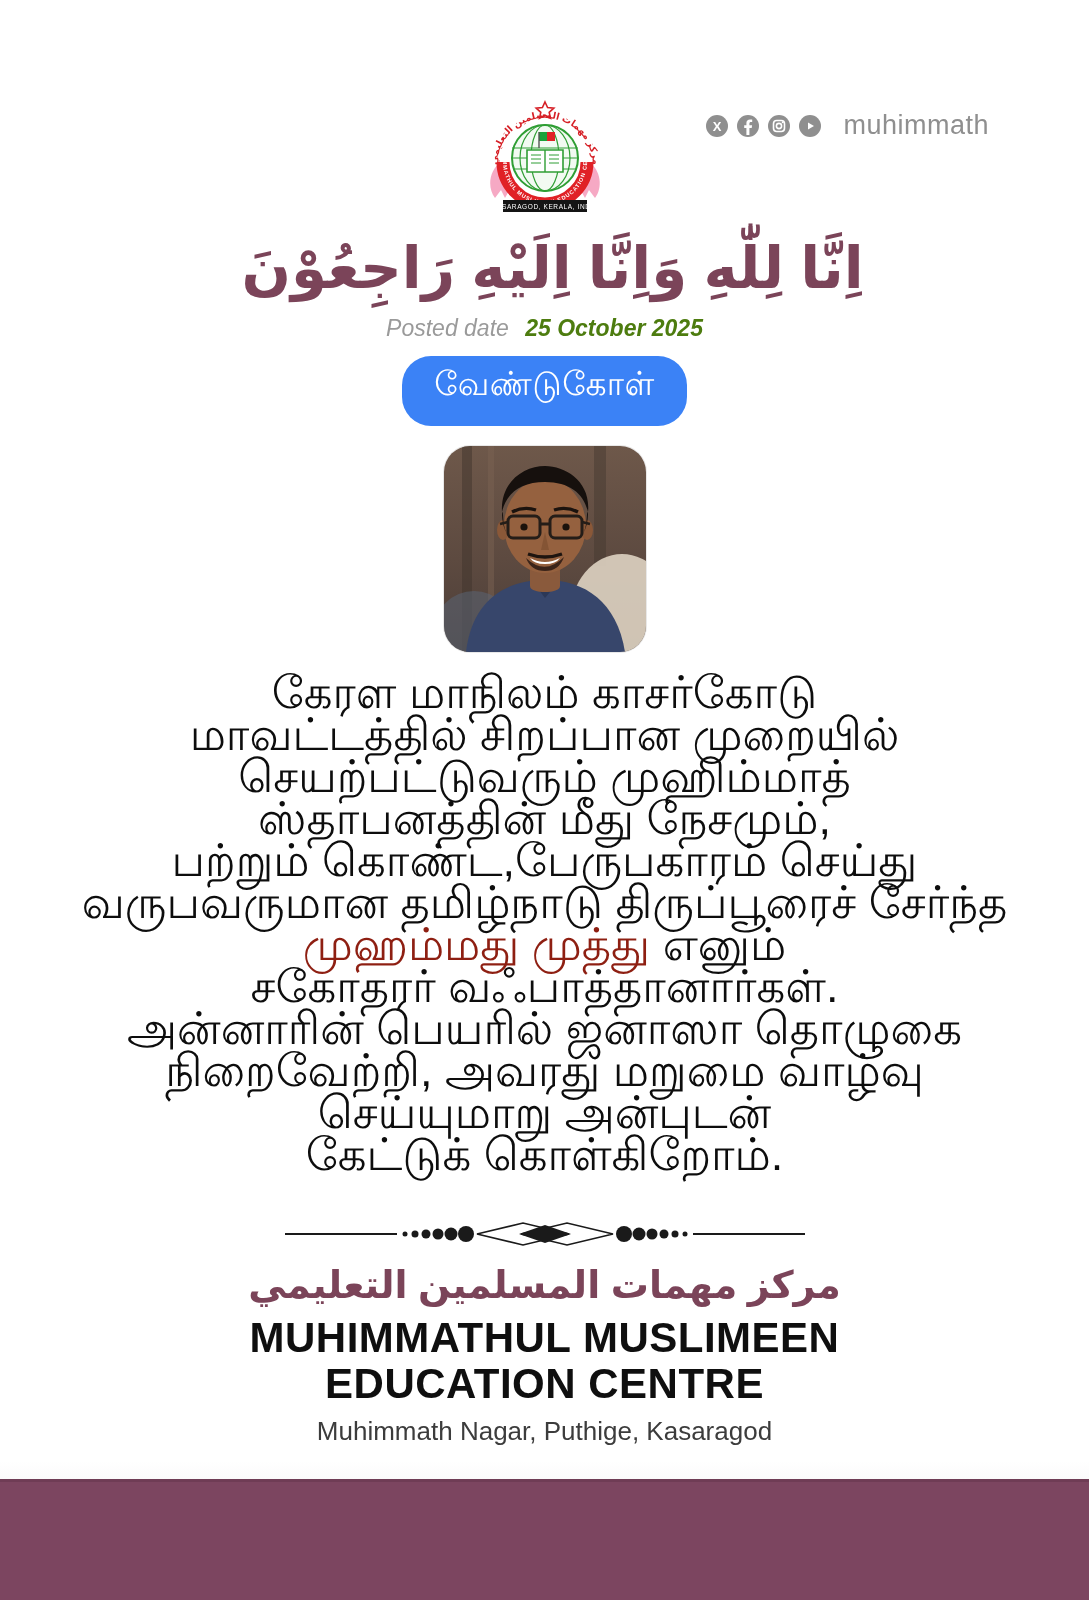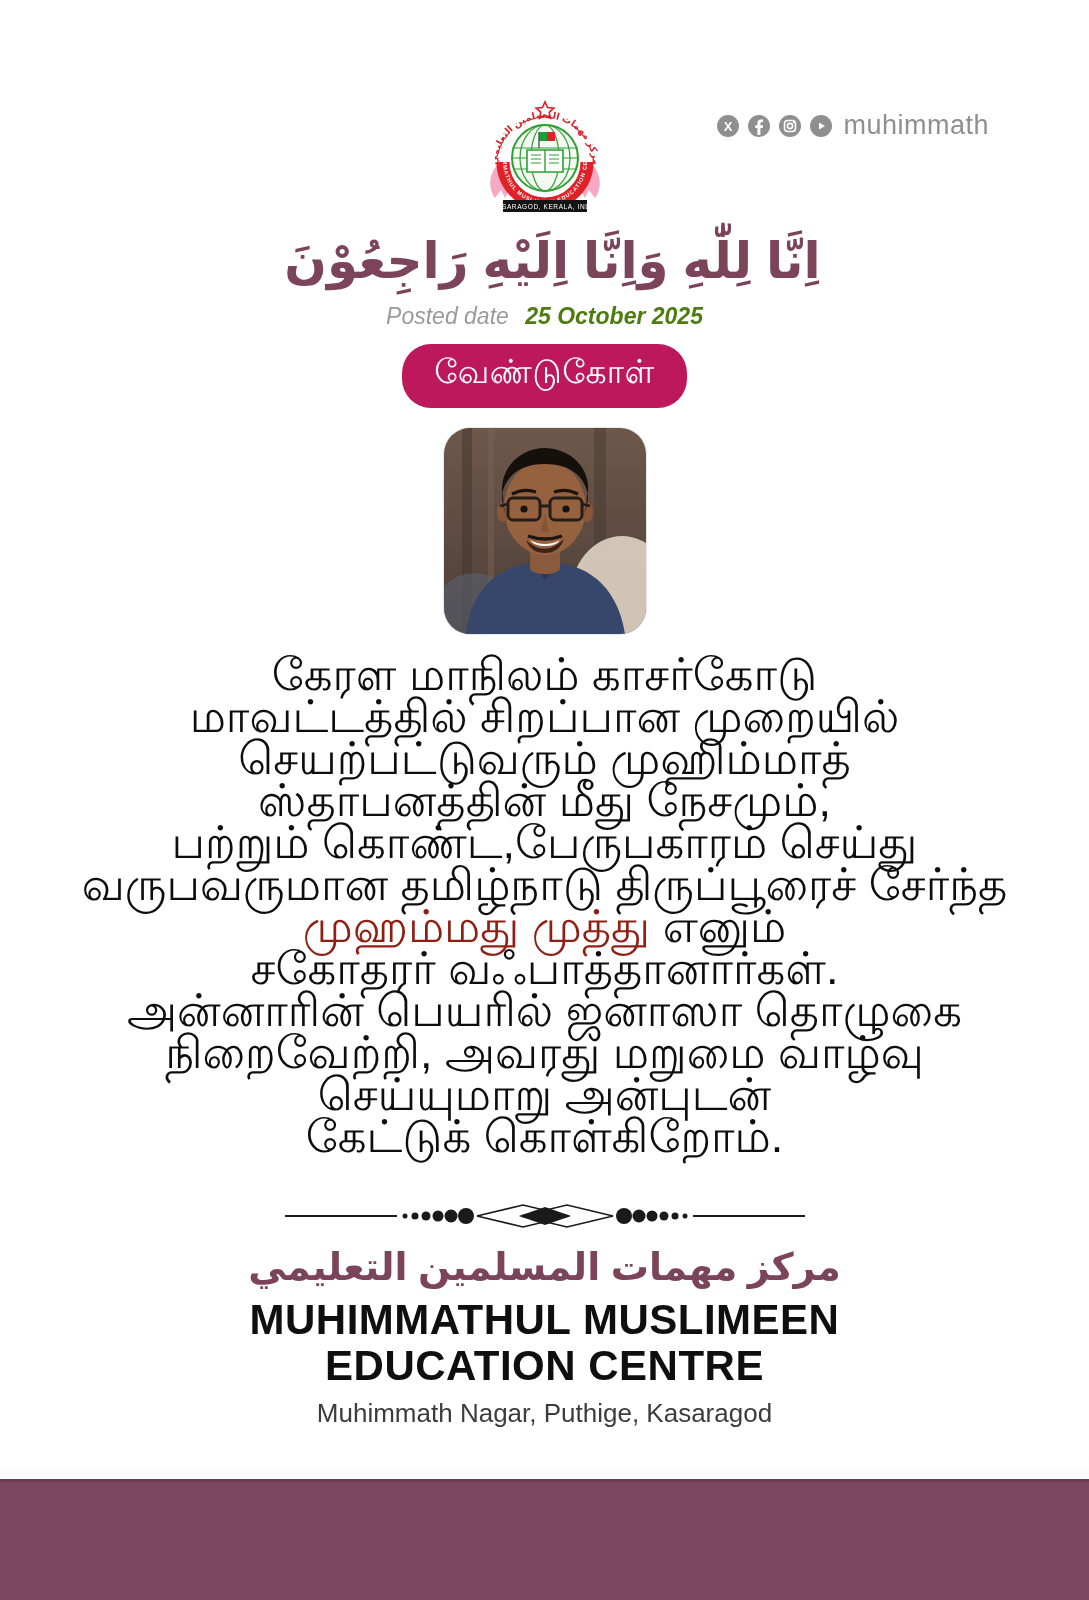--- a/index.html
+++ b/index.html
@@ -13,47 +13,47 @@
   }
   
   .social-bar{
     position:absolute;top:110px;right:100px;
     display:flex;align-items:center;gap:7px;
   }
   .sicon{width:24px;height:24px;display:inline-block;}
   .sicon svg{width:24px;height:24px;display:block;}
   .social-handle{
     color:#8f8f8f;font-size:27px;letter-spacing:.5px;
-    font-weight:400;margin-left:3px;
+    font-weight:400;margin-left:14px;
   }
   
   .logo-wrap{padding-top:100px;}
   .logo-wrap svg{width:164px;height:114px;display:block;margin:0 auto;}
   
   .calligraphy-main{
     margin-top:10px;
     color:#7b4459;
-    font-size:50px;
+    font-size:58px;
     font-weight:bold;
     line-height:1.5;
     direction:rtl;
     padding-left:16px;
   }
   
   .posted{margin-top:4px;font-style:italic;font-size:23px;}
   .posted-label{color:#9a9a9a;font-weight:400;margin-right:10px;}
   .posted-value{color:#4d7c0f;font-weight:bold;}
   
   .badge-row{margin-top:14px;}
   .badge{
     display:inline-block;
-    background:#be185d;
+    background:#3b82f6;
     color:#ffffff;
     font-size:33px;
-    padding:9px 32px 13px 32px;
+    padding:9px 32px 19px 32px;
     border-radius:29px;
     letter-spacing:.5px;
   }
   
   .photo-row{margin-top:20px;}
   .photo{
     display:inline-block;width:202px;height:206px;
     border-radius:26px;overflow:hidden;box-shadow:0 0 0 1px #e8e8e8;
   }
   .photo svg{width:202px;height:206px;display:block;}

